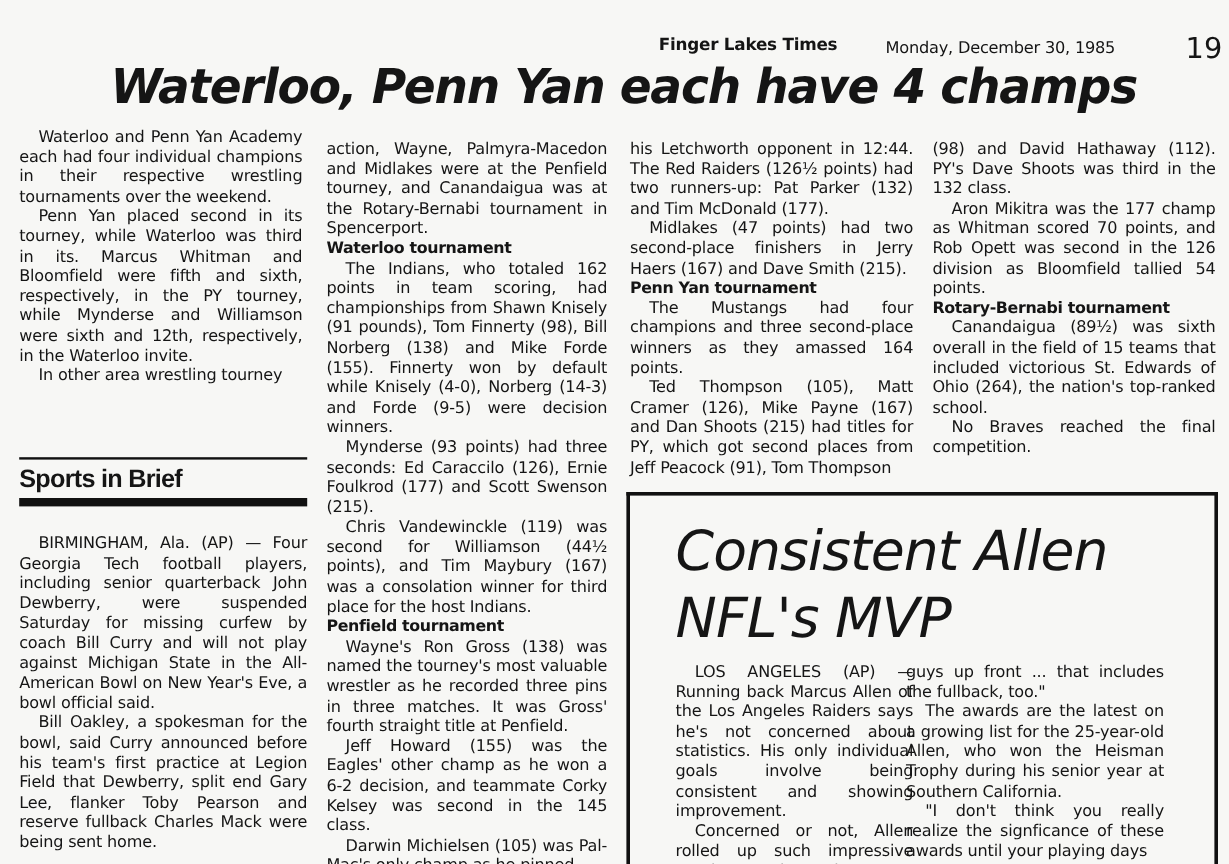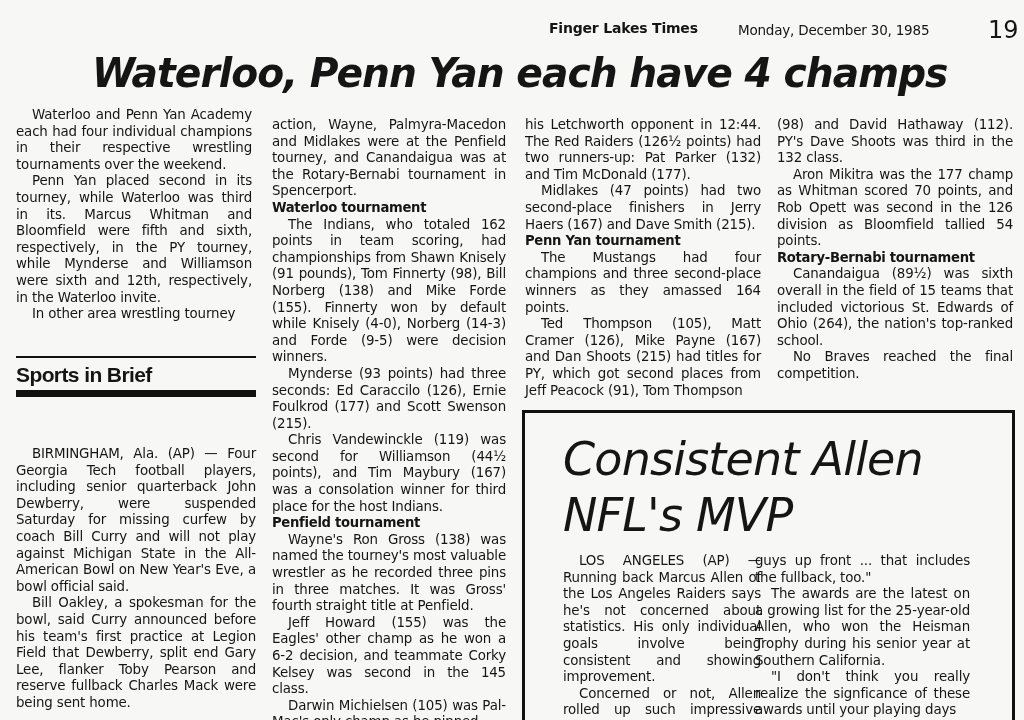--- a/index.html
+++ b/index.html
@@ -3,21 +3,21 @@
 <meta charset="utf-8">
 <style>
   html, body { margin: 0; padding: 0; }
   body {
     width: 1024px; height: 720px; overflow: hidden;
     background: #f7f7f5; color: #151515;
     font-family: "DejaVu Sans", sans-serif;
     position: relative;
   }
   .masthead {
-    position: absolute; top: 16px; right: 0; left: 0; height: 30px;
+    position: absolute; top: 26px; right: 0; left: 0; height: 30px;
   }
   .mh-paper { position: absolute; left: 549px; top: 4px; font-size: 14px; font-weight: bold; letter-spacing: -0.2px; }
   .mh-date { position: absolute; left: 738px; top: 6px; font-size: 13.5px; letter-spacing: -0.2px; }
   .mh-page { position: absolute; left: 988px; top: 0px; font-size: 24px; }
   .headline {
     position: absolute; left: 92px; top: 50px; white-space: nowrap;
     font-family: "DejaVu Sans", sans-serif; font-weight: bold; font-style: italic;
     font-size: 40px; letter-spacing: -1px; transform: scaleX(0.98); transform-origin: left top;
   }
   .col {
@@ -28,21 +28,21 @@
   .col p.noindent { text-indent: 0; }
   .col h4 {
     margin: 0; font-size: 13.2px; font-weight: bold; text-align: left; letter-spacing: -0.3px; line-height: 16.6px;
   }
   #c1 { left: 16px; top: 107px; width: 236px; }
   #c2 { left: 272px; top: 117px; width: 234px; }
   #c3 { left: 525px; top: 117px; width: 236px; }
   #c4 { left: 777px; top: 117px; width: 236px; }
 
   .brief-head {
-    position: absolute; left: 16px; top: 356px; width: 240px;
+    position: absolute; left: 16px; top: 381px; width: 240px;
   }
   .brief-topline { height: 2px; background: #111; margin-bottom: 5px; }
   .brief-title {
     font-family: "Liberation Sans", sans-serif; font-weight: bold;
     font-size: 21px; letter-spacing: -0.6px; line-height: 24px; margin-left: 0px;
   }
   .brief-bar { height: 7px; background: #111; margin-top: 3px; }
   #c1b { left: 16px; top: 446px; width: 240px; }
 
   .box {

